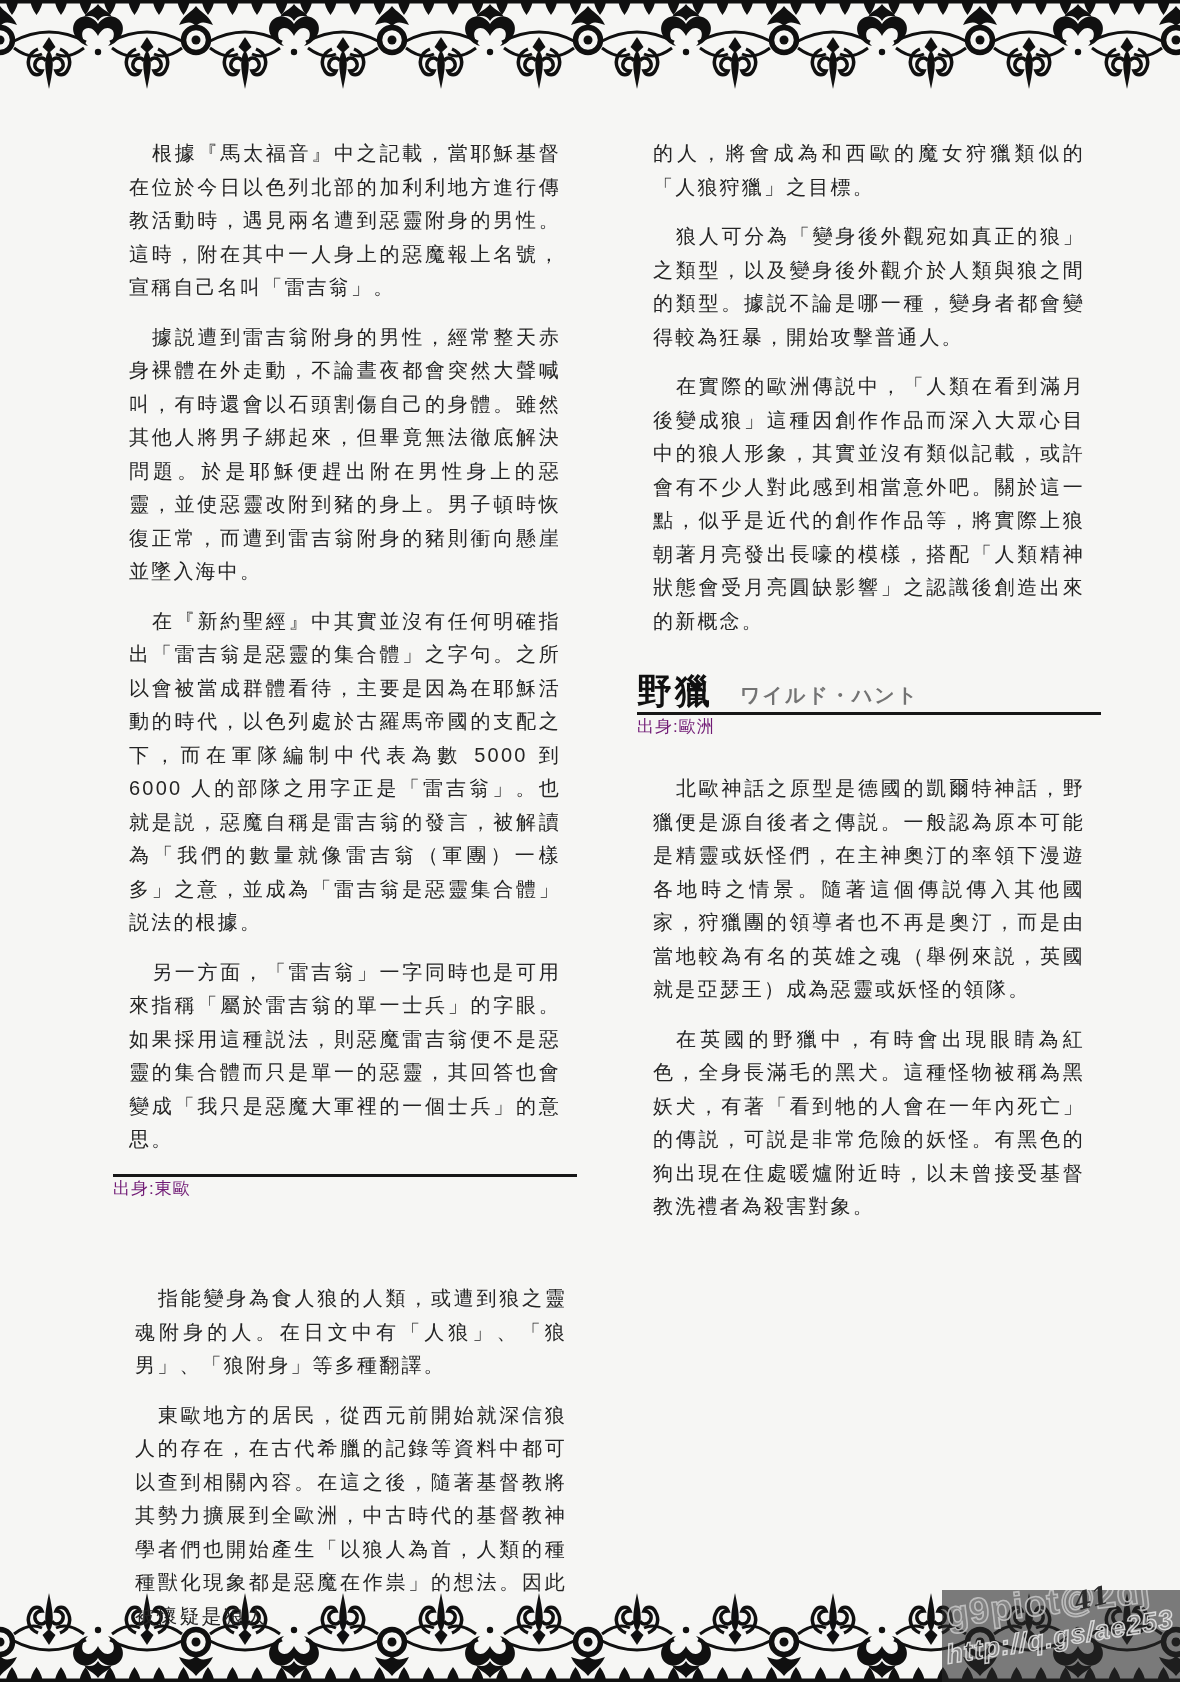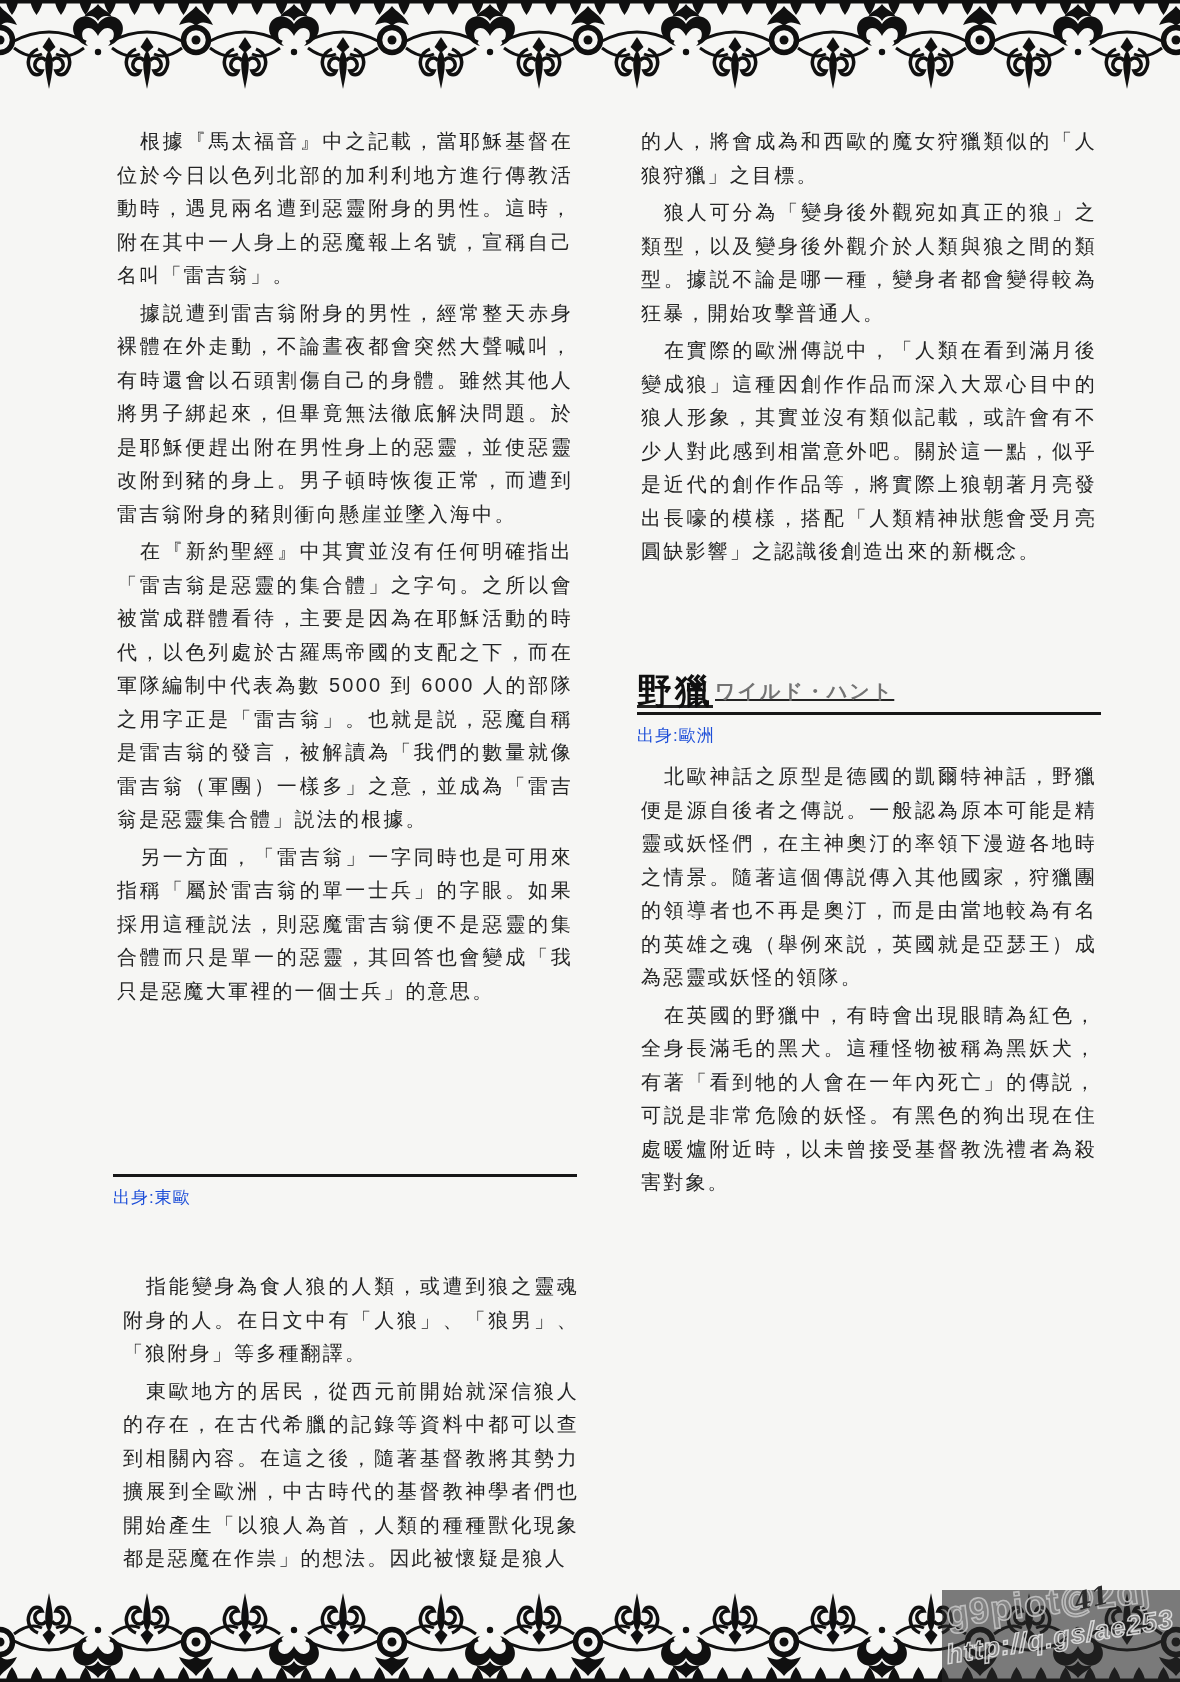--- a/index.html
+++ b/index.html
@@ -10,39 +10,39 @@
   }
   
   .border{position:absolute;left:0;width:1180px;height:96px;z-index:1;}
   .border-top{top:0;}
   .border-bottom{top:1586px;transform:scaleY(-1);}
   
   .block{position:absolute;width:464px;z-index:2;}
   .body-p{
     font-size:20px; line-height:33.5px; letter-spacing:2.2px;
     text-align:justify; text-align-last:left; line-break:loose;
-    margin:4px; color:#242424;
+    margin:16px; color:#242424;
   }
   .indent{text-indent:23px;}
   #l-block1{left:113px;top:121px;}
   #l-entry-head{left:113px;top:1172px;}
   #l-block2{left:119px;top:1266px;}
   #r-block1{left:637px;top:121px;}
   #r-entry-head{left:637px;top:672px;}
   #r-block2{left:637px;top:756px;}
   
-  .entry-title-row{display:flex;align-items:center;gap:2px;text-decoration:underline;}
+  .entry-title-row{display:flex;align-items:flex-end;gap:27px;}
   .entry-title{
     font-size:35px;font-weight:900;letter-spacing:3px;color:#101010;line-height:38px;
   }
   .entry-reading{
     font-size:20px;font-weight:700;letter-spacing:2px;color:#737373;line-height:30px;
   }
   .entry-rule{height:3px;background:#171717;margin-top:2px;}
-  .entry-origin{font-size:17px;letter-spacing:1px;color:#1d4ed8;margin-top:9px;}
+  .entry-origin{font-size:17px;letter-spacing:1px;color:#701a75;}
   
   .pageno{
     position:absolute;left:1074px;top:1584px;z-index:7;
     font-family:"DejaVu Serif",serif;font-style:italic;font-weight:bold;
     font-size:25px;color:#2c2c2c;transform:rotate(-14deg);
   }
   
   .wm-box{
     position:absolute;left:942px;top:1590px;width:238px;height:92px;
     background:rgba(40,40,40,0.6);z-index:5;overflow:hidden;

